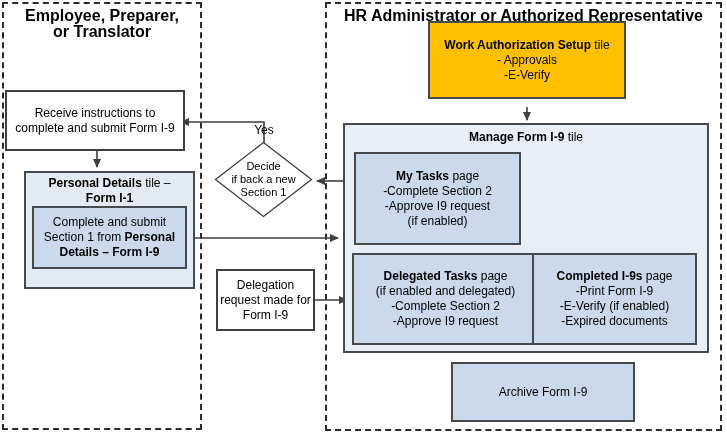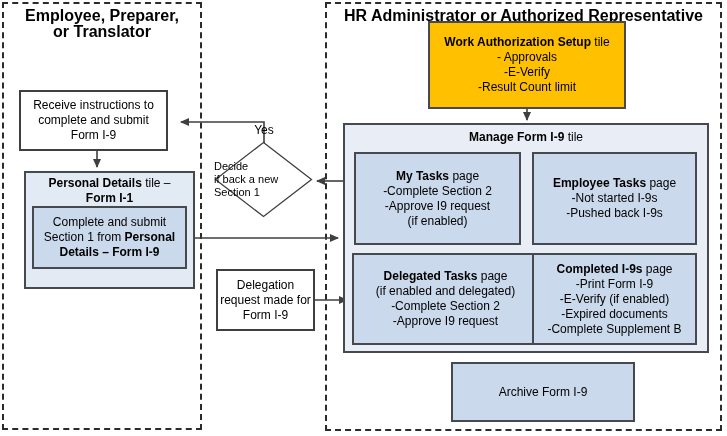--- a/index.html
+++ b/index.html
@@ -15,30 +15,30 @@
   .canvas{position:relative;width:727px;height:436px;background:#fff;overflow:hidden;}
   .lane{position:absolute;border:2px dashed #2b2b2b;background:transparent;}
   .lane-title{text-align:center;font-weight:bold;font-size:16px;line-height:16px;padding-top:4px;}
   .lane-left{left:2px;top:2px;width:200px;height:428px;}
   .lane-left .lane-title{padding-left:14px;padding-right:14px;}
   .lane-right{left:325px;top:2px;width:397px;height:429px;}
   .node{position:absolute;font-size:12px;line-height:15px;text-align:center;}
   .white-box{background:#fff;border:2px solid var(--line);display:flex;flex-direction:column;justify-content:center;align-items:center;padding:0 2px;}
   .blue-box{background:var(--box_blue);border:2px solid var(--border_dark);display:flex;flex-direction:column;justify-content:center;align-items:center;padding:0 3px;}
   .b{font-weight:bold;}
-  .receive{left:19px;top:90px;width:149px;height:61px;}
+  .receive{left:5px;top:90px;width:180px;height:61px;}
   .pd-outer{left:12px;top:171px;width:171px;height:118px;background:var(--personal_outer);border:2px solid var(--border_dark);margin-left:12px;}
   .pd-title{padding-top:3px;text-align:center;font-size:12px;line-height:15px;}
   .pd-inner{position:absolute;left:6px;top:33px;width:155px;height:63px;font-size:12px;line-height:15px;text-align:center;}
   .diamond{left:214px;top:141px;width:99px;height:77px;}
   .diamond svg{position:absolute;left:0;top:0;}
-  .diamond-text{position:absolute;left:0;top:0;width:100%;height:100%;display:flex;flex-direction:column;justify-content:center;align-items:flex-start;font-size:11px;line-height:13px;text-align:center;}
+  .diamond-text{position:absolute;left:0;top:0;width:100%;height:100%;display:flex;flex-direction:column;justify-content:center;align-items:center;font-size:11px;line-height:13px;text-align:center;}
   .yes-label{left:246px;top:123px;width:36px;text-align:center;font-size:12px;}
   .delegation{left:216px;top:269px;width:99px;height:62px;}
-  .work-auth{left:428px;top:21px;width:198px;height:88px;background:var(--gold);border:2px solid var(--border_dark);display:flex;flex-direction:column;justify-content:center;align-items:center;font-size:12px;line-height:15px;text-align:left;}
+  .work-auth{left:428px;top:21px;width:198px;height:78px;background:var(--gold);border:2px solid var(--border_dark);display:flex;flex-direction:column;justify-content:center;align-items:center;font-size:12px;line-height:15px;text-align:left;}
   .manage-tile{left:343px;top:123px;width:366px;height:230px;background:var(--tile_bg);border:2px solid var(--border_dark);}
   .tile-title{text-align:center;font-size:12px;line-height:15px;padding-top:5px;}
   .my-tasks{left:9px;top:27px;width:167px;height:93px;}
   .employee-tasks{left:187px;top:27px;width:165px;height:93px;}
   .delegated-tasks{left:7px;top:128px;width:187px;height:92px;}
   .completed-i9s{left:187px;top:128px;width:165px;height:92px;text-align:right;}
   .archive{left:451px;top:362px;width:184px;height:60px;}
   .arrows{position:absolute;left:0;top:0;pointer-events:none;}
   .arrows line,.arrows polyline{stroke:var(--line);stroke-width:1.6;fill:none;}
   .arrows .ah{fill:var(--line);}
@@ -97,52 +97,45 @@
   </div>
 
   <div class="node white-box delegation">
     <span>Delegation request made for Form I-9</span>
   </div>
 
   <div class="node work-auth">
     <div><span class="b">Work Authorization Setup</span><span> tile</span></div>
     <div>- Approvals</div>
     <div>-E-Verify</div>
-    <div>-Result Count limit</div>
   </div>
 
   <div class="node manage-tile">
     <div class="tile-title"><span class="b">Manage Form I-9</span><span> tile</span></div>
 
     <div class="node blue-box my-tasks">
       <div><span class="b">My Tasks</span><span> page</span></div>
       <div>-Complete Section 2</div>
       <div>-Approve I9 request</div>
       <div>(if enabled)</div>
     </div>
 
-    <div class="node blue-box employee-tasks">
-      <div><span class="b">Employee Tasks</span><span> page</span></div>
-      <div>-Not started I-9s</div>
-      <div>-Pushed back I-9s</div>
-    </div>
 
     <div class="node blue-box delegated-tasks">
       <div><span class="b">Delegated Tasks</span><span> page</span></div>
       <div>(if enabled and delegated)</div>
       <div>-Complete Section 2</div>
       <div>-Approve I9 request</div>
     </div>
 
     <div class="node blue-box completed-i9s">
       <div><span class="b">Completed I-9s</span><span> page</span></div>
       <div>-Print Form I-9</div>
       <div>-E-Verify (if enabled)</div>
       <div>-Expired documents</div>
-      <div>-Complete Supplement B</div>
     </div>
   </div>
 
   <div class="node blue-box archive">
     <span>Archive Form I-9</span>
   </div>
 
 </div>
 
 </body></html>

